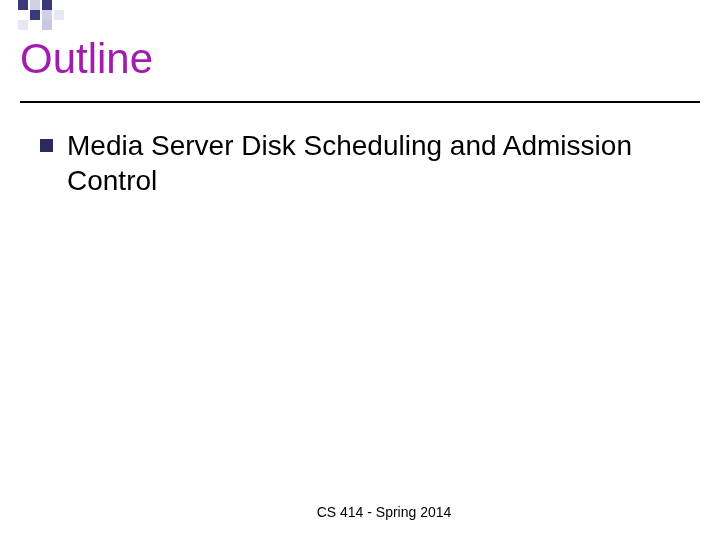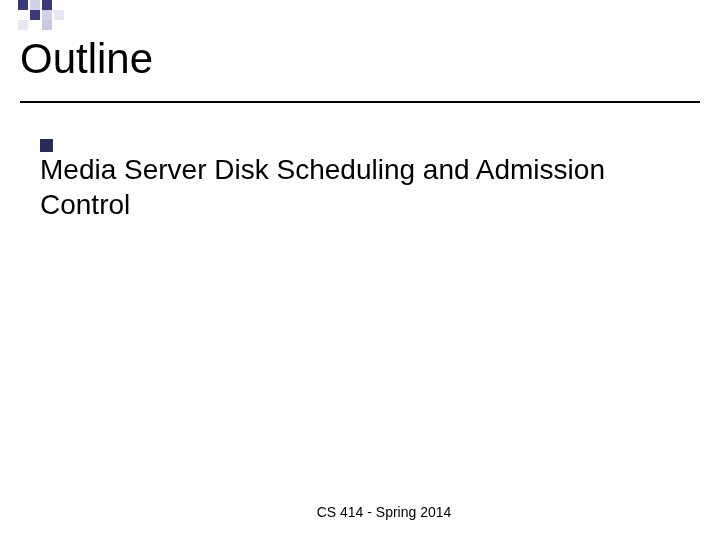--- a/index.html
+++ b/index.html
@@ -25,36 +25,35 @@
     .sq {
       position: absolute;
       width: 10px;
       height: 10px;
     }
     .title-area {
       padding: 35px 20px 10px 20px;
     }
     .title {
       font-size: 42px;
-      color: #000000;
+      color: #a21caf;
       font-weight: normal;
     }
     .divider {
       margin: 8px 20px 0 20px;
       border: none;
       border-top: 2px solid #000000;
     }
     .content {
       padding: 25px 25px 0 40px;
     }
     .bullet-item {
       display: flex;
       align-items: flex-start;
       margin-bottom: 4px;
-      flex-direction: column;
     }
     .bullet-marker {
       width: 13px;
       height: 13px;
       background: #2a2a5c;
       flex-shrink: 0;
       margin-top: 11px;
       margin-right: 14px;
     }
     .bullet-text {

